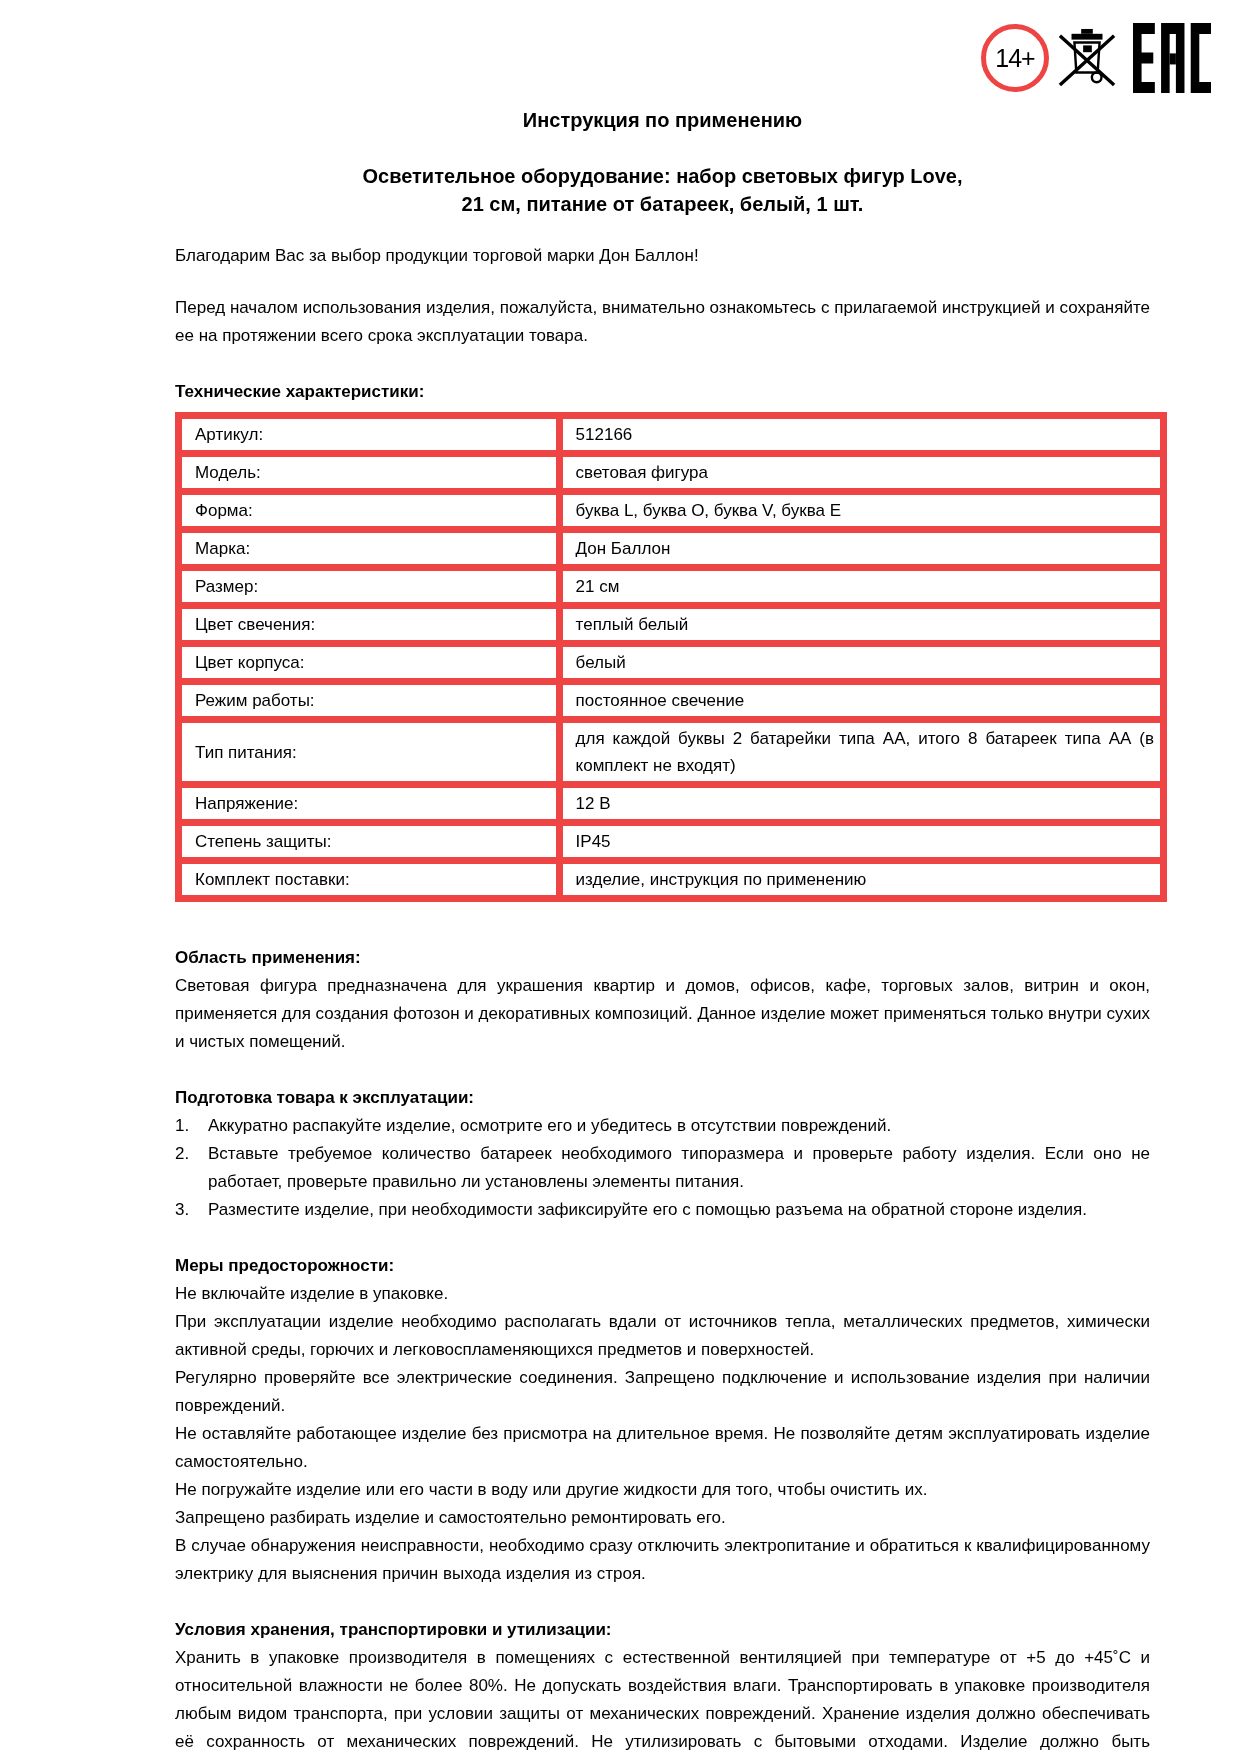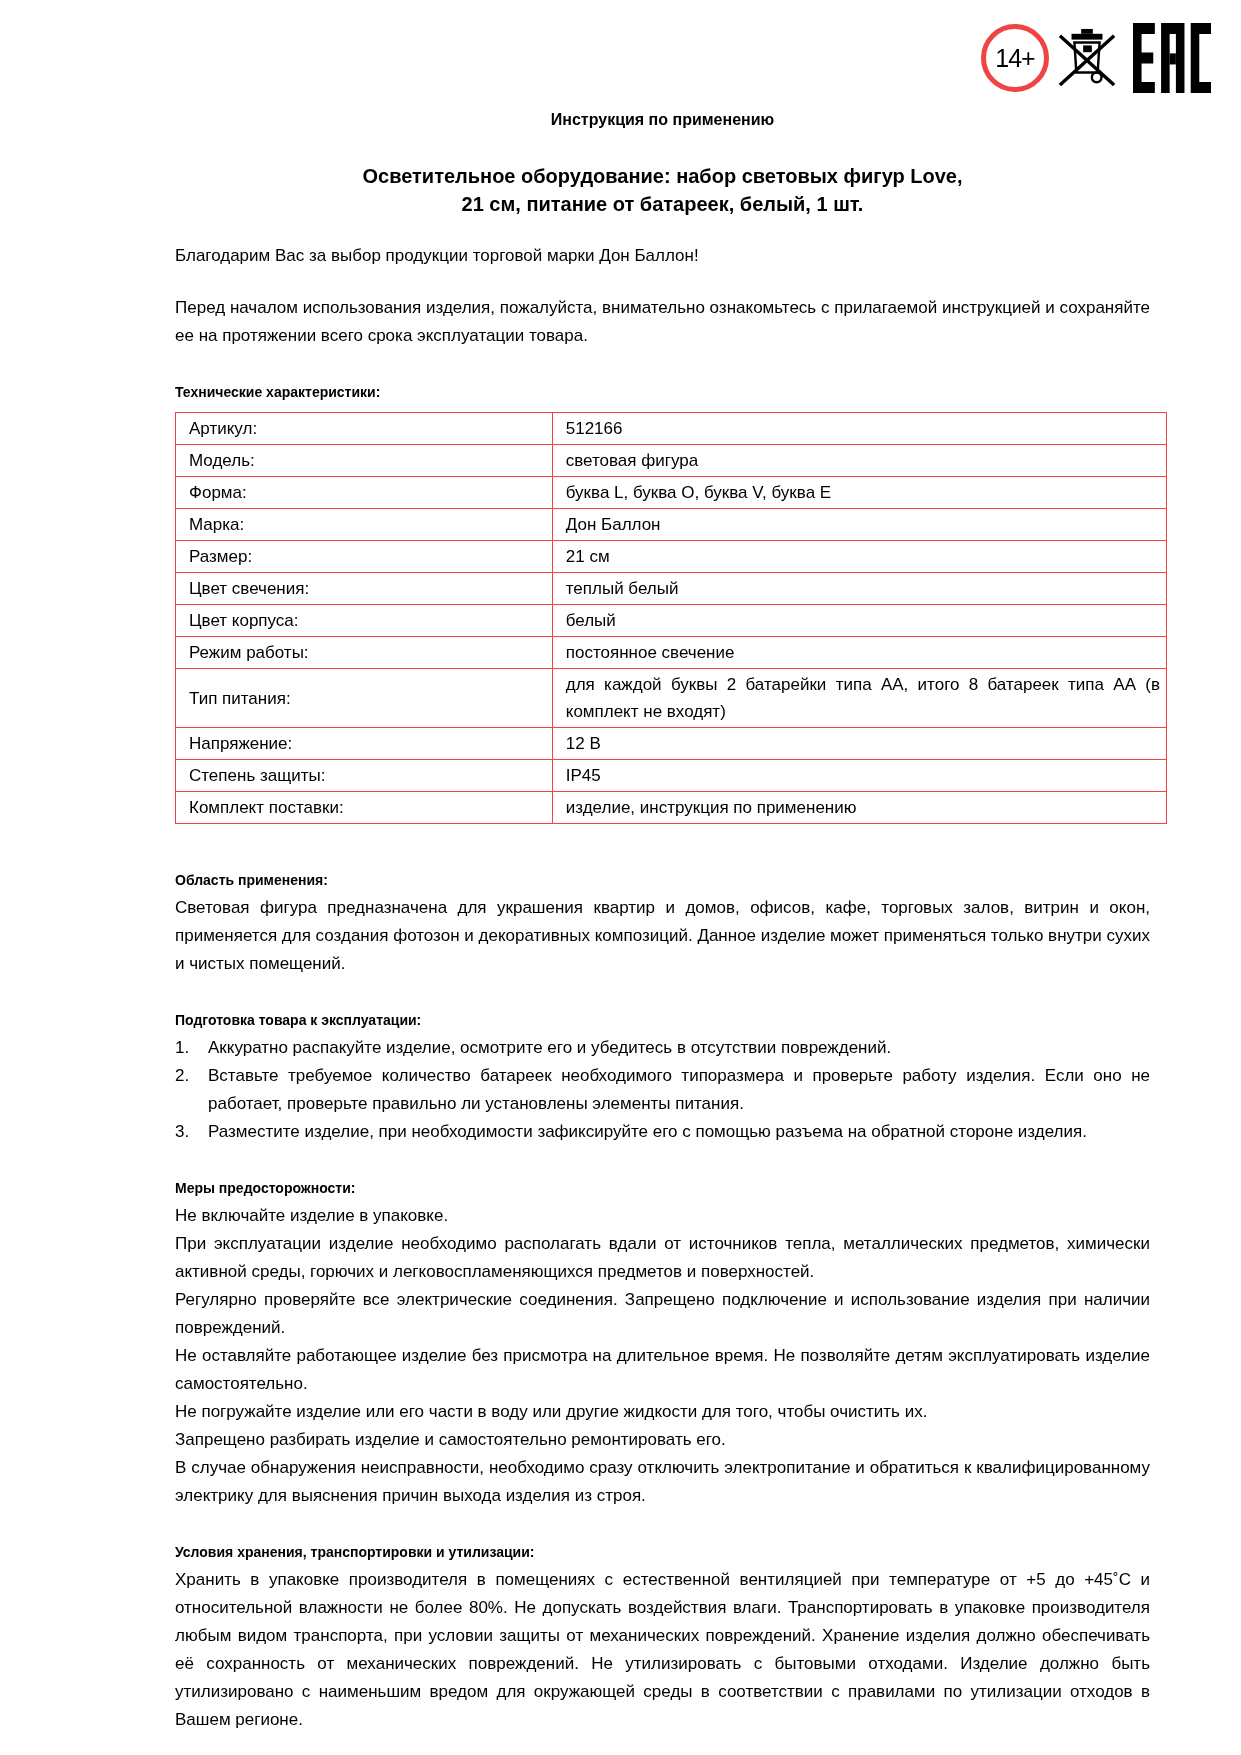--- a/index.html
+++ b/index.html
@@ -12,31 +12,31 @@
   
   .marks{position:absolute;top:23px;right:30px;display:flex;align-items:center;gap:6px;}
   .age-badge{
     width:58px;height:58px;border:5px solid #ef4444;border-radius:50%;
     display:flex;align-items:center;justify-content:center;
     font-size:25px;line-height:1;letter-spacing:-1px;flex:none;margin-right:2px;
   }
   .mark-svg{display:block;flex:none;}
   .eac{margin-left:10px;}
   
-  .doc-title{margin:84px 0 0 0;text-align:center;font-weight:bold;font-size:16px;line-height:24px;}
+  .doc-title{margin:84px 0 0 0;text-align:center;font-weight:bold;font-size:20px;line-height:24px;}
   .doc-subtitle{margin:30px 0 0 0;text-align:center;font-weight:bold;font-size:20px;line-height:28px;}
   .p-intro{margin:24px 0 0 0;text-align:justify;}
   .p-gap{}
-  .sec-h{margin:28px 0 0 0;font-size:14px;font-weight:bold;line-height:28px;}
+  .sec-h{margin:28px 0 0 0;font-size:17px;font-weight:bold;line-height:28px;}
   .sec-h.tight{margin-top:42px;}
   .body-p{margin:0;text-align:justify;}
   
   table.specs{border-collapse:collapse;width:992px;margin-top:6px;table-layout:fixed;}
   table.specs td{
-    border:1px solid #ef4444;padding:2px 6px 2px 13px;line-height:27px;vertical-align:middle;
+    border:7px solid #ef4444;padding:2px 6px 2px 13px;line-height:27px;vertical-align:middle;
   }
   table.specs td.label{width:36%;}
   table.specs td.value{text-align:justify;}
   
   .num-list{margin:0;}
   .list-item{display:flex;}
   .list-item .num{width:33px;flex:none;}
   .list-item .li-text{flex:1;text-align:justify;}
 </style>
 </head>

